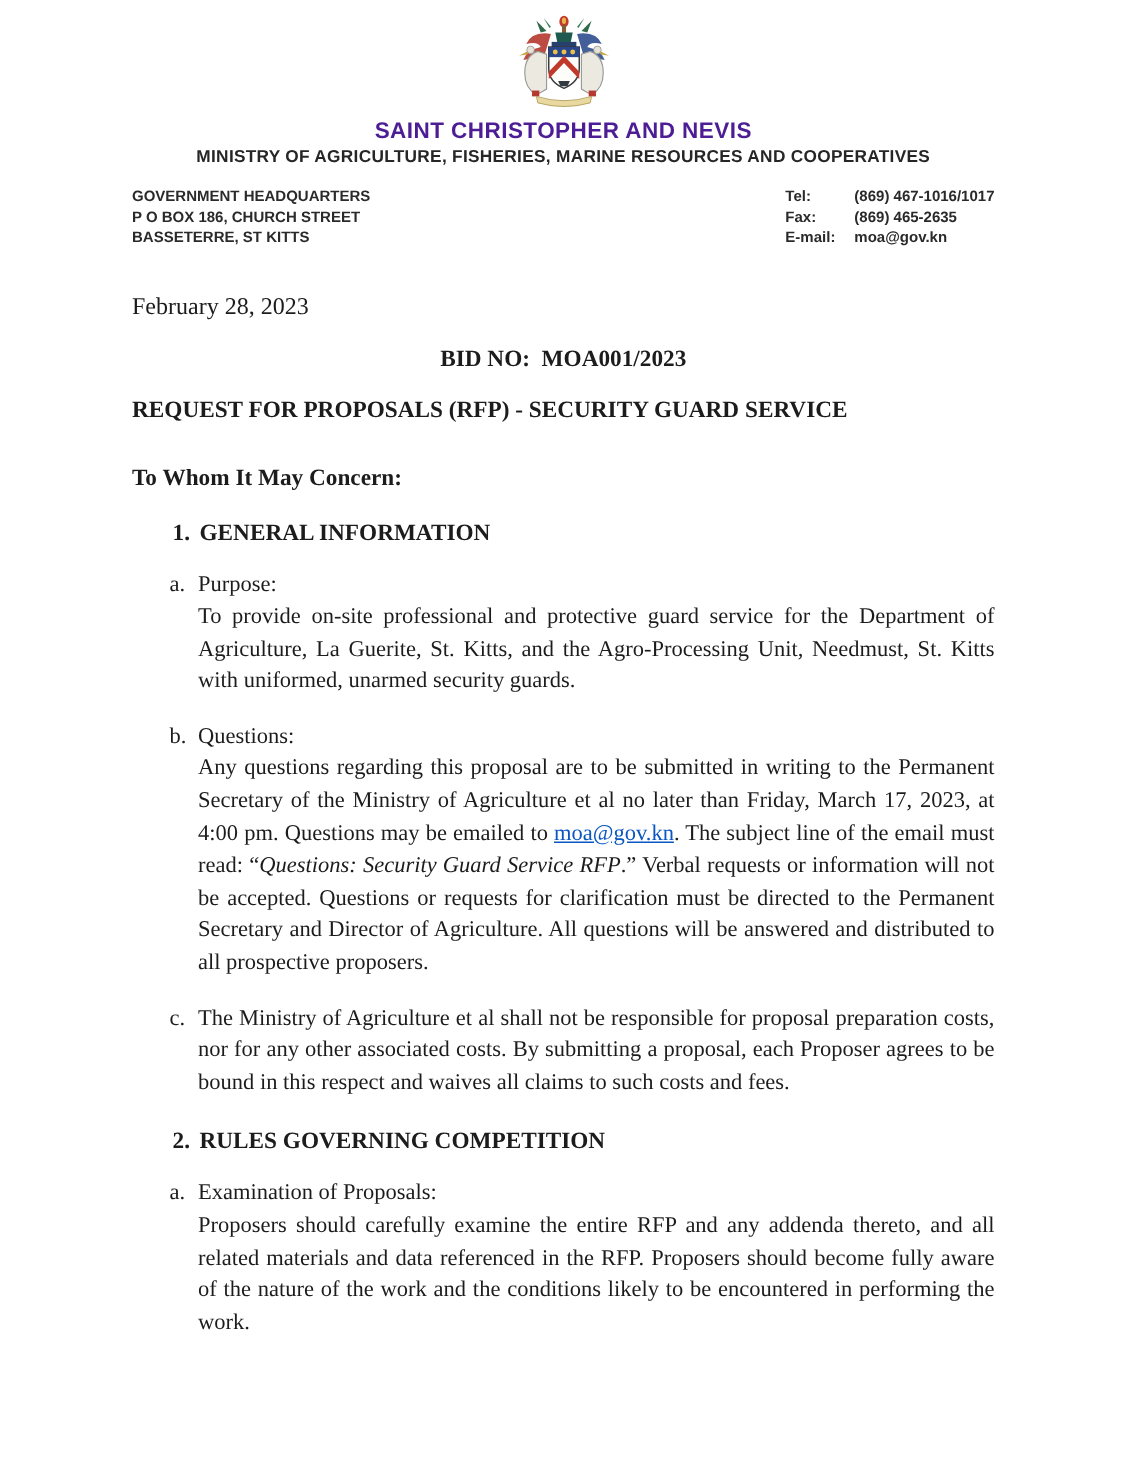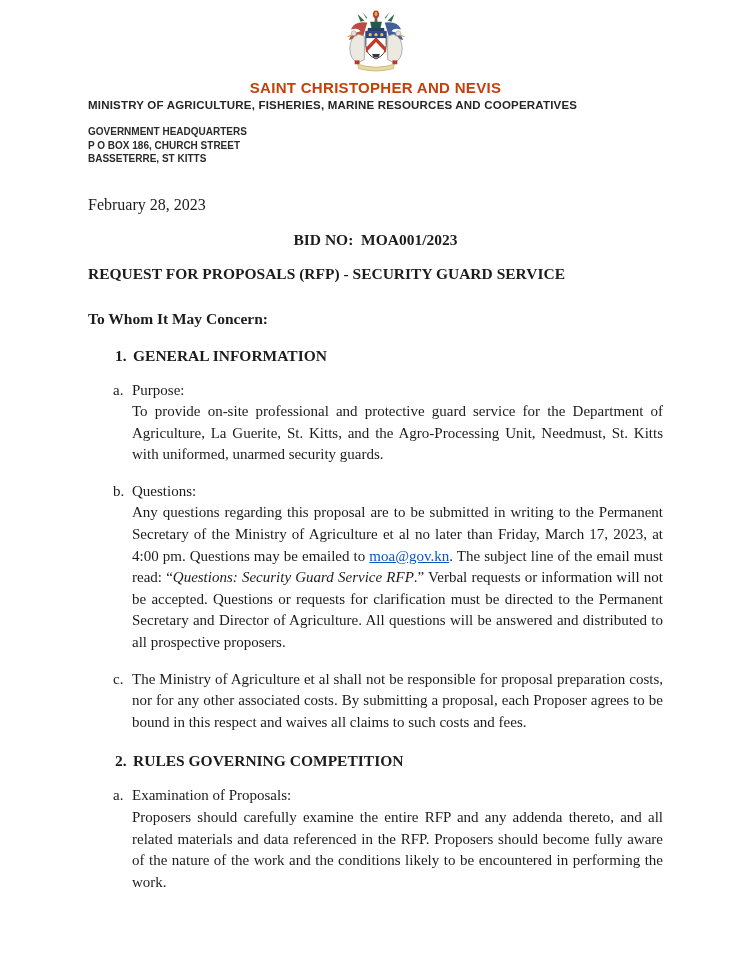--- a/index.html
+++ b/index.html
@@ -10,24 +10,24 @@
     color:#1c1c1c;
   }
   .doc { padding:0 87px 0 88px; }
 
   
   .crest-wrap { display:flex; justify-content:center; padding-top:10px; }
   .crest { width:80px; height:62px; }
   .country {
     text-align:center; margin-top:7px;
     font-family:"Liberation Sans", sans-serif;
-    font-weight:bold; font-size:15px; letter-spacing:0.3px; color:#c2410c;
+    font-weight:bold; font-size:15px; letter-spacing:0.3px; color:#4c1d95;
   }
   .ministry {
-    margin-top:3px;
+    text-align:center; margin-top:3px;
     font-family:"Liberation Sans", sans-serif;
     font-weight:bold; font-size:11.5px; letter-spacing:0.2px; color:#262626;
   }
   .info-bar {
     display:flex; justify-content:space-between; margin-top:14px;
     font-family:"Liberation Sans", sans-serif;
     font-weight:bold; font-size:10px; line-height:13.5px; color:#2a2a2a;align-items:flex-end;
   }
   .contact-row { display:flex; }
   .contact-label { width:46px; }
@@ -96,20 +96,34 @@
 
   <div class="country">SAINT CHRISTOPHER AND NEVIS</div>
   <div class="ministry">MINISTRY OF AGRICULTURE, FISHERIES, MARINE RESOURCES AND COOPERATIVES</div>
 
   <div class="info-bar">
     <div class="address-block">
       <div>GOVERNMENT HEADQUARTERS</div>
       <div>P O BOX 186, CHURCH STREET</div>
       <div>BASSETERRE, ST KITTS</div>
     </div>
+    <div class="contact-block">
+      <div class="contact-row">
+        <span class="contact-label">Tel:</span>
+        <span class="contact-value">(869) 467-1016/1017</span>
+      </div>
+      <div class="contact-row">
+        <span class="contact-label">Fax:</span>
+        <span class="contact-value">(869) 465-2635</span>
+      </div>
+      <div class="contact-row">
+        <span class="contact-label">E-mail:</span>
+        <span class="contact-value">moa@gov.kn</span>
+      </div>
+    </div>
   </div>
 
   <div class="date">February 28, 2023</div>
   <div class="bid-no">BID NO: MOA001/2023</div>
   <div class="subject">REQUEST FOR PROPOSALS (RFP) - SECURITY GUARD SERVICE</div>
   <div class="salutation">To Whom It May Concern:</div>
 
   <div class="section-head">
     <span class="section-number">1.</span>
     <span>GENERAL INFORMATION</span>

